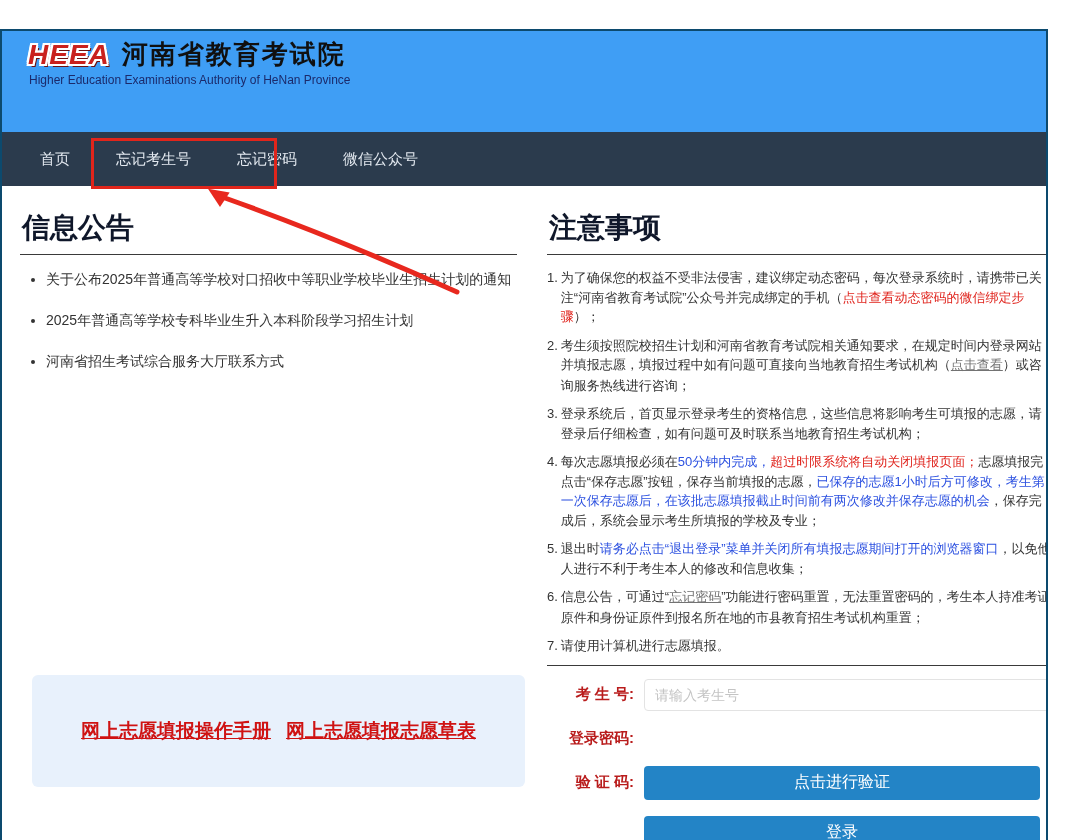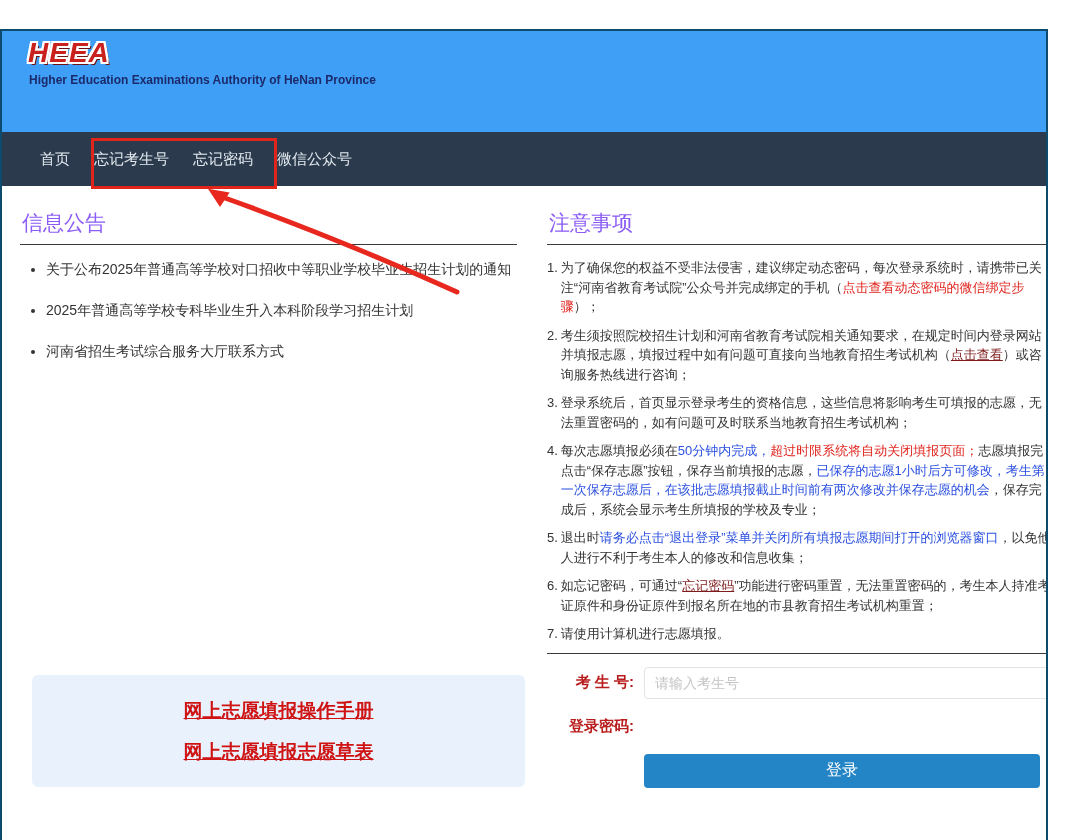--- a/index.html
+++ b/index.html
@@ -5,75 +5,76 @@
   html,body { margin:0; padding:0; }
   body { width:1080px; height:840px; font-family:"Liberation Sans", sans-serif; background:#fff; }
   .page { position:relative; width:1048px; height:840px; box-sizing:border-box; border:2px solid #0c4a6e; background:#fff; overflow:hidden;margin-top:29px; }
 
   
   .header { position:absolute; top:0; left:0; right:0; height:101px; background:#3f9ef5; }
   .logo-row { position:absolute; left:26px; top:6px; display:flex; align-items:center; gap:12px; }
   .logo { font-style:italic; font-weight:900; font-size:28px; letter-spacing:1px; color:#c9211e;
           text-shadow:-2px -2px 0 #fff, 2px -2px 0 #fff, -2px 2px 0 #fff, 2px 2px 0 #fff, 0 2px 0 #fff, 2px 0 0 #fff, 0 -2px 0 #fff, -2px 0 0 #fff, 3px 3px 0 #6d1210; }
   .org-cn { font-size:26px; font-weight:bold; color:#101010; letter-spacing:2px; }
-  .org-en { position:absolute; left:27px; top:42px; font-size:12px; font-weight:bold; color:#1b2a6b; }
+  .org-en { position:absolute; left:27px; top:42px; font-size:12px; font-weight:normal; color:#1b2a6b; }
   .site-title { position:absolute; left:24px; top:56px; font-size:41px; font-weight:bold; color:#fff; letter-spacing:6px; white-space:nowrap; }
 
   
-  .nav { position:absolute; top:101px; left:0; right:0; height:54px; background:#2b3b4d; display:flex; align-items:center; padding-left:38px; gap:24px; }
+  .nav { position:absolute; top:101px; left:0; right:0; height:54px; background:#2b3b4d; display:flex; align-items:center; padding-left:38px; gap:46px; }
   .nav-item { color:#e3e9f0; font-size:15px; cursor:pointer; white-space:nowrap; }
 
   
   .red-box { position:absolute; left:89px; top:107px; width:180px; height:45px; border:3px solid #e1251b; z-index:5; pointer-events:none; }
   .arrow-svg { position:absolute; left:195px; top:152px; width:275px; height:120px; z-index:5; pointer-events:none; }
 
   
-  .sec-head { font-size:21px; font-weight:normal; color:#8b5cf6; margin:0 0 7px 2px; }
+  .sec-head { font-size:28px; font-weight:bold; color:#0f172a; margin:0 0 7px 2px; }
   .sec-rule { border-bottom:1px solid #3a3a3a; }
 
   
   .announcements { position:absolute; left:18px; top:178px; width:497px; }
   .ann-list { margin:16px 0 0; padding:0 0 0 26px; }
   .ann-item { font-size:14px; color:#333; margin:0 0 23px; cursor:pointer; list-style:disc; }
 
   
   .manual-panel { position:absolute; left:30px; top:644px; width:493px; height:112px; background:#e8f1fc; border-radius:6px;
-                  display:flex; flex-direction:column; justify-content:center; align-items:center; gap:15px; }
+                  display:flex; flex-direction:row; justify-content:center; align-items:center; gap:15px; }
   .manual-link { color:#cf1313; font-size:19px; font-weight:bold; text-decoration:underline; cursor:pointer; }
 
   
   .notices { position:absolute; left:545px; top:178px; width:507px; }
   .notice-list { margin:13px 0 0; padding:0; list-style:none; }
   .notice-item { display:flex; font-size:13px; line-height:1.5; color:#333; margin-bottom:9px; }
   .notice-item .num { flex:0 0 auto; padding-right:3px; }
   .notice-item .txt { flex:1; }
   .seg-plain { color:#333; }
   .seg-blue { color:#2b50e0;text-align:center; }
   .seg-red { color:#e0251e; }
-  .seg-link { color:#7f1d1d; text-decoration:underline; cursor:pointer; }
+  .seg-link { color:#737373; text-decoration:underline; cursor:pointer;font-family:Liberation Mono, monospace; }
   .seg-redlink { color:#e0251e; cursor:pointer; }
   .notices .divider { border-top:1px solid #3a3a3a; margin-top:6px; }
 
   
   .form { margin-top:13px; }
   .form-row { display:flex; align-items:center; margin-bottom:18px; }
   .form-label { flex:0 0 87px; text-align:right; padding-right:10px; font-size:15px; font-weight:bold; color:#b91c1c; white-space:nowrap; }
   .text-input { flex:1; height:30px; border:1px solid #e3e3e3; border-radius:4px; padding:0 10px; font-size:14px; color:#0f172a; outline:none; font-family:"Liberation Sans", sans-serif; }
   .text-input::placeholder { color:#c4c4c4; }
   .btn { flex:1; margin-right:14px; height:34px; background:#2384c6; color:#fff; font-size:16px; border:none; border-radius:4px; cursor:pointer; font-family:"Liberation Sans", sans-serif; }
   .btn-row { margin-bottom:16px; }
 </style>
 </head>
 <body>
 
 <div class="page">
 
   <div class="header">
     <div class="logo-row">
       <span class="logo">HEEA</span>
+      <span class="org-cn">河南省教育考试院</span>
     </div>
     <div class="org-en">Higher Education Examinations Authority of HeNan Province</div>
   </div>
 
   <nav class="nav">
 
       <span class="nav-item">首页</span>
 
       <span class="nav-item">忘记考生号</span>
 
@@ -118,36 +119,36 @@
           <span class="txt"><span class="seg-plain">为了确保您的权益不受非法侵害，建议绑定动态密码，每次登录系统时，请携带已关注“河南省教育考试院”公众号并完成绑定的手机（</span><span class="seg-redlink">点击查看动态密码的微信绑定步骤</span><span class="seg-plain">）；</span></span>
         </li>
 
         <li class="notice-item">
           <span class="num">2.</span>
           <span class="txt"><span class="seg-plain">考生须按照院校招生计划和河南省教育考试院相关通知要求，在规定时间内登录网站并填报志愿，填报过程中如有问题可直接向当地教育招生考试机构（</span><span class="seg-link">点击查看</span><span class="seg-plain">）或咨询服务热线进行咨询；</span></span>
         </li>
 
         <li class="notice-item">
           <span class="num">3.</span>
-          <span class="txt"><span class="seg-plain">登录系统后，首页显示登录考生的资格信息，这些信息将影响考生可填报的志愿，无法重置密码的，如有问题可及时联系当地教育招生考试机构；</span></span>
+          <span class="txt"><span class="seg-plain">登录系统后，首页显示登录考生的资格信息，这些信息将影响考生可填报的志愿，请登录后仔细检查，如有问题可及时联系当地教育招生考试机构；</span></span>
         </li>
 
         <li class="notice-item">
           <span class="num">4.</span>
           <span class="txt"><span class="seg-plain">每次志愿填报必须在</span><span class="seg-blue">50分钟内完成，</span><span class="seg-red">超过时限系统将自动关闭填报页面；</span><span class="seg-plain">志愿填报完点击“保存志愿”按钮，保存当前填报的志愿，</span><span class="seg-blue">已保存的志愿1小时后方可修改，考生第一次保存志愿后，在该批志愿填报截止时间前有两次修改并保存志愿的机会</span><span class="seg-plain">，保存完成后，系统会显示考生所填报的学校及专业；</span></span>
         </li>
 
         <li class="notice-item">
           <span class="num">5.</span>
           <span class="txt"><span class="seg-plain">退出时</span><span class="seg-blue">请务必点击“退出登录”菜单并关闭所有填报志愿期间打开的浏览器窗口</span><span class="seg-plain">，以免他人进行不利于考生本人的修改和信息收集；</span></span>
         </li>
 
         <li class="notice-item">
           <span class="num">6.</span>
-          <span class="txt"><span class="seg-plain">如忘记密码，可通过“</span><span class="seg-link">忘记密码</span><span class="seg-plain">”功能进行密码重置，无法重置密码的，考生本人持准考证原件和身份证原件到报名所在地的市县教育招生考试机构重置；</span></span>
+          <span class="txt"><span class="seg-plain">信息公告，可通过“</span><span class="seg-link">忘记密码</span><span class="seg-plain">”功能进行密码重置，无法重置密码的，考生本人持准考证原件和身份证原件到报名所在地的市县教育招生考试机构重置；</span></span>
         </li>
 
         <li class="notice-item">
           <span class="num">7.</span>
           <span class="txt"><span class="seg-plain">请使用计算机进行志愿填报。</span></span>
         </li>
       </ol>
     <div class="divider"></div>
 
     <div class="form">
@@ -157,20 +158,24 @@
             <span class="form-label">考 生 号:</span>
             <input class="text-input" type="text" placeholder="请输入考生号" style="">
           </div>
 
 
           <div class="form-row">
             <span class="form-label">登录密码:</span>
           </div>
         </div>
       <div class="form-row btn-row">
+        <span class="form-label">验 证 码:</span>
+        <button class="btn">点击进行验证</button>
+      </div>
+      <div class="form-row btn-row">
         <span class="form-label"></span>
         <button class="btn">登录</button>
       </div>
 
     </div>
   </section>
 
 </div>
 
 </body></html>

